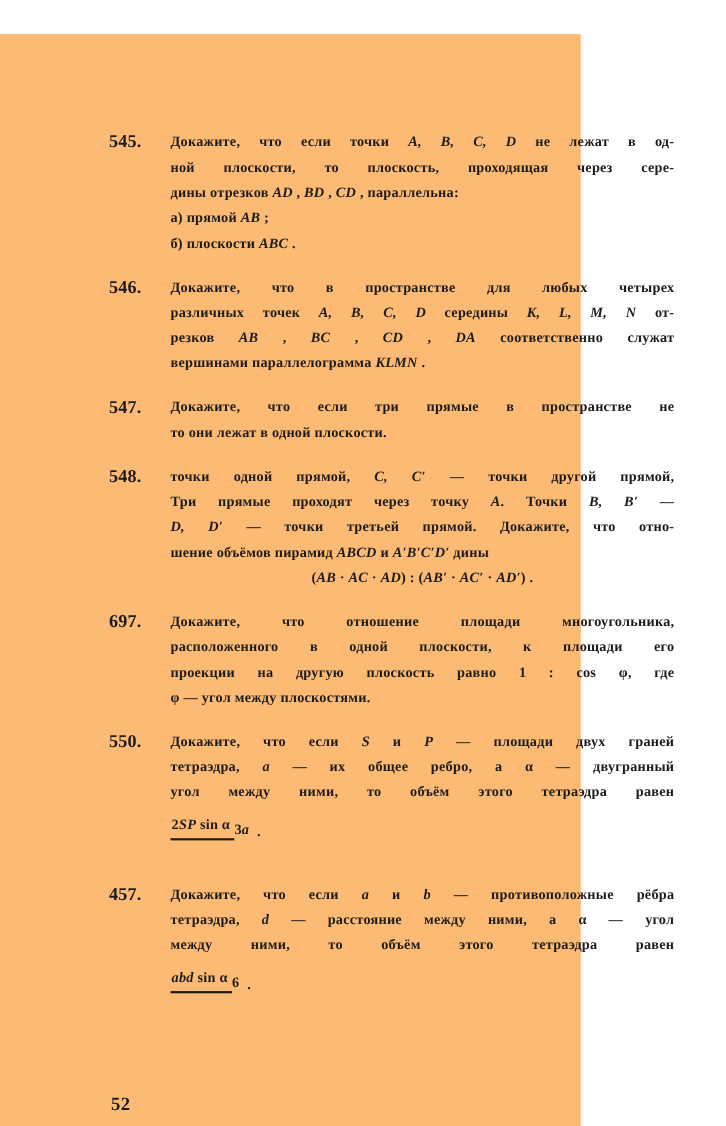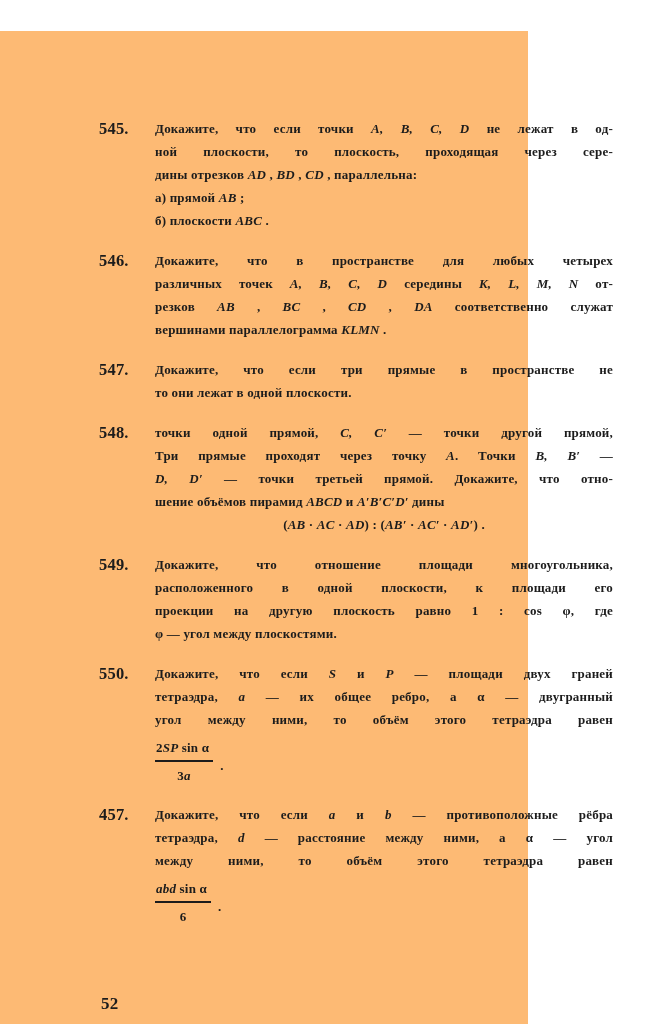--- a/index.html
+++ b/index.html
@@ -17,21 +17,21 @@
   .problem { display:flex; margin-bottom:17px; }
   .pnum { flex:0 0 43px; width:43px; font-size:16.5px; line-height:23px; }
   .pbody { flex:1 1 auto; margin-left:13px; font-size:13px; line-height:23px; }
   .line { min-height:23px; }
   .a-justify { text-align:justify; text-align-last:justify; }
   .a-left { text-align:left; text-align-last:left; }
   .a-center { text-align:center; text-align-last:center; }
   .m { font-style:italic; }
   .frac-line { padding-top:5px; min-height:48px; }
   .fracwrap { display:inline-flex; align-items:center; }
-  .frac { display:inline-flex; flex-direction:column; align-items:center; }
+  .frac { display:inline-flex; flex-direction:row; align-items:center; }
   .fnum { padding:0 4px 2px 1px; border-bottom:2px solid #1c1c1c; line-height:21px; }
   .fden { padding-top:3px; line-height:21px; }
   .fsuffix { margin-left:7px; align-self:center; padding-top:8px; }
   .pageno { position:absolute; left:101px; top:963px; font-size:17px; }
 </style>
 </head>
 <body>
 
 <div class="page">
   <div class="content">
@@ -65,21 +65,21 @@
         <div class="pnum">548.</div>
         <div class="pbody">
           <div class="line a-justify"><span class="seg">точки одной прямой, </span><span class="seg m">C, C′</span><span class="seg"> — точки другой прямой,</span></div>
           <div class="line a-justify"><span class="seg">Три прямые проходят через точку </span><span class="seg m">A</span><span class="seg">. Точки </span><span class="seg m">B, B′</span><span class="seg"> —</span></div>
           <div class="line a-justify"><span class="seg m">D, D′</span><span class="seg"> — точки третьей прямой. Докажите, что отно-</span></div>
           <div class="line a-left"><span class="seg">шение объёмов пирамид </span><span class="seg m">ABCD</span><span class="seg"> и </span><span class="seg m">A′B′C′D′</span><span class="seg"> дины</span></div>
           <div class="line a-center"><span class="seg">(</span><span class="seg m">AB</span><span class="seg"> · </span><span class="seg m">AC</span><span class="seg"> · </span><span class="seg m">AD</span><span class="seg">) : (</span><span class="seg m">AB′</span><span class="seg"> · </span><span class="seg m">AC′</span><span class="seg"> · </span><span class="seg m">AD′</span><span class="seg">) .</span></div>
         </div>
       </div>
       <div class="problem">
-        <div class="pnum">549.</div>
+        <div class="pnum">697.</div>
         <div class="pbody">
           <div class="line a-justify"><span class="seg">Докажите, что отношение площади многоугольника,</span></div>
           <div class="line a-justify"><span class="seg">расположенного в одной плоскости, к площади его</span></div>
           <div class="line a-justify"><span class="seg">проекции на другую плоскость равно 1 : cos φ, где</span></div>
           <div class="line a-left"><span class="seg">φ — угол между плоскостями.</span></div>
         </div>
       </div>
       <div class="problem">
         <div class="pnum">550.</div>
         <div class="pbody">

